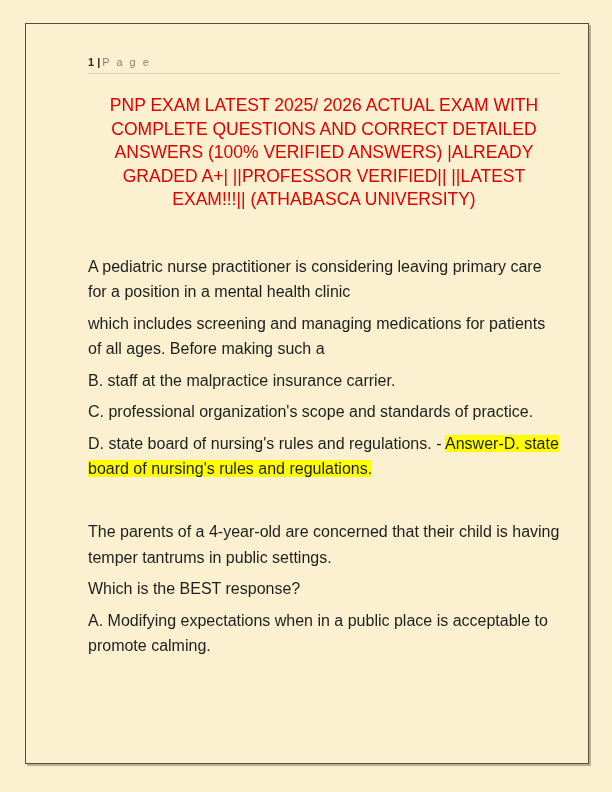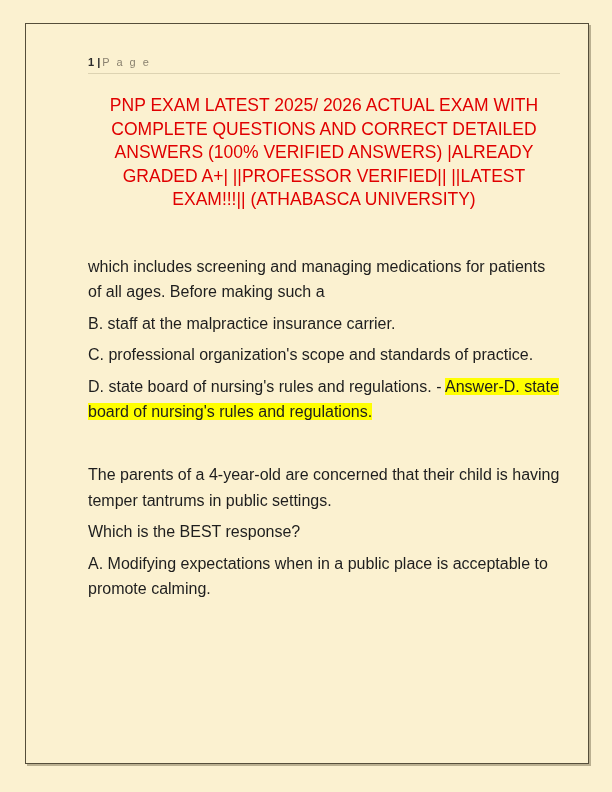--- a/index.html
+++ b/index.html
@@ -91,20 +91,21 @@
 <div class="content">
 
   <div class="page-header">
     <span class="page-num">1</span><span class="separator">|</span><span class="page-label">P a g e</span>
   </div>
 
   <div class="doc-title">PNP EXAM LATEST 2025/ 2026 ACTUAL EXAM WITH COMPLETE QUESTIONS AND CORRECT DETAILED ANSWERS (100% VERIFIED ANSWERS) |ALREADY GRADED A+| ||PROFESSOR VERIFIED|| ||LATEST EXAM!!!|| (ATHABASCA UNIVERSITY)</div>
 
   <div class="body-text">
 
+    <p>A pediatric nurse practitioner is considering leaving primary care for a position in a mental health clinic</p>
     <p>which includes screening and managing medications for patients of all ages. Before making such a</p>
     <p>B. staff at the malpractice insurance carrier.</p>
     <p>C. professional organization's scope and standards of practice.</p>
 
     <p><span>D. state board of nursing's rules and regulations. - </span><mark class="answer-highlight">Answer-D. state board of nursing's rules and regulations.</mark></p>
 
     <div class="blank-line"></div>
 
     <p>The parents of a 4-year-old are concerned that their child is having temper tantrums in public settings.</p>
     <p>Which is the BEST response?</p>

